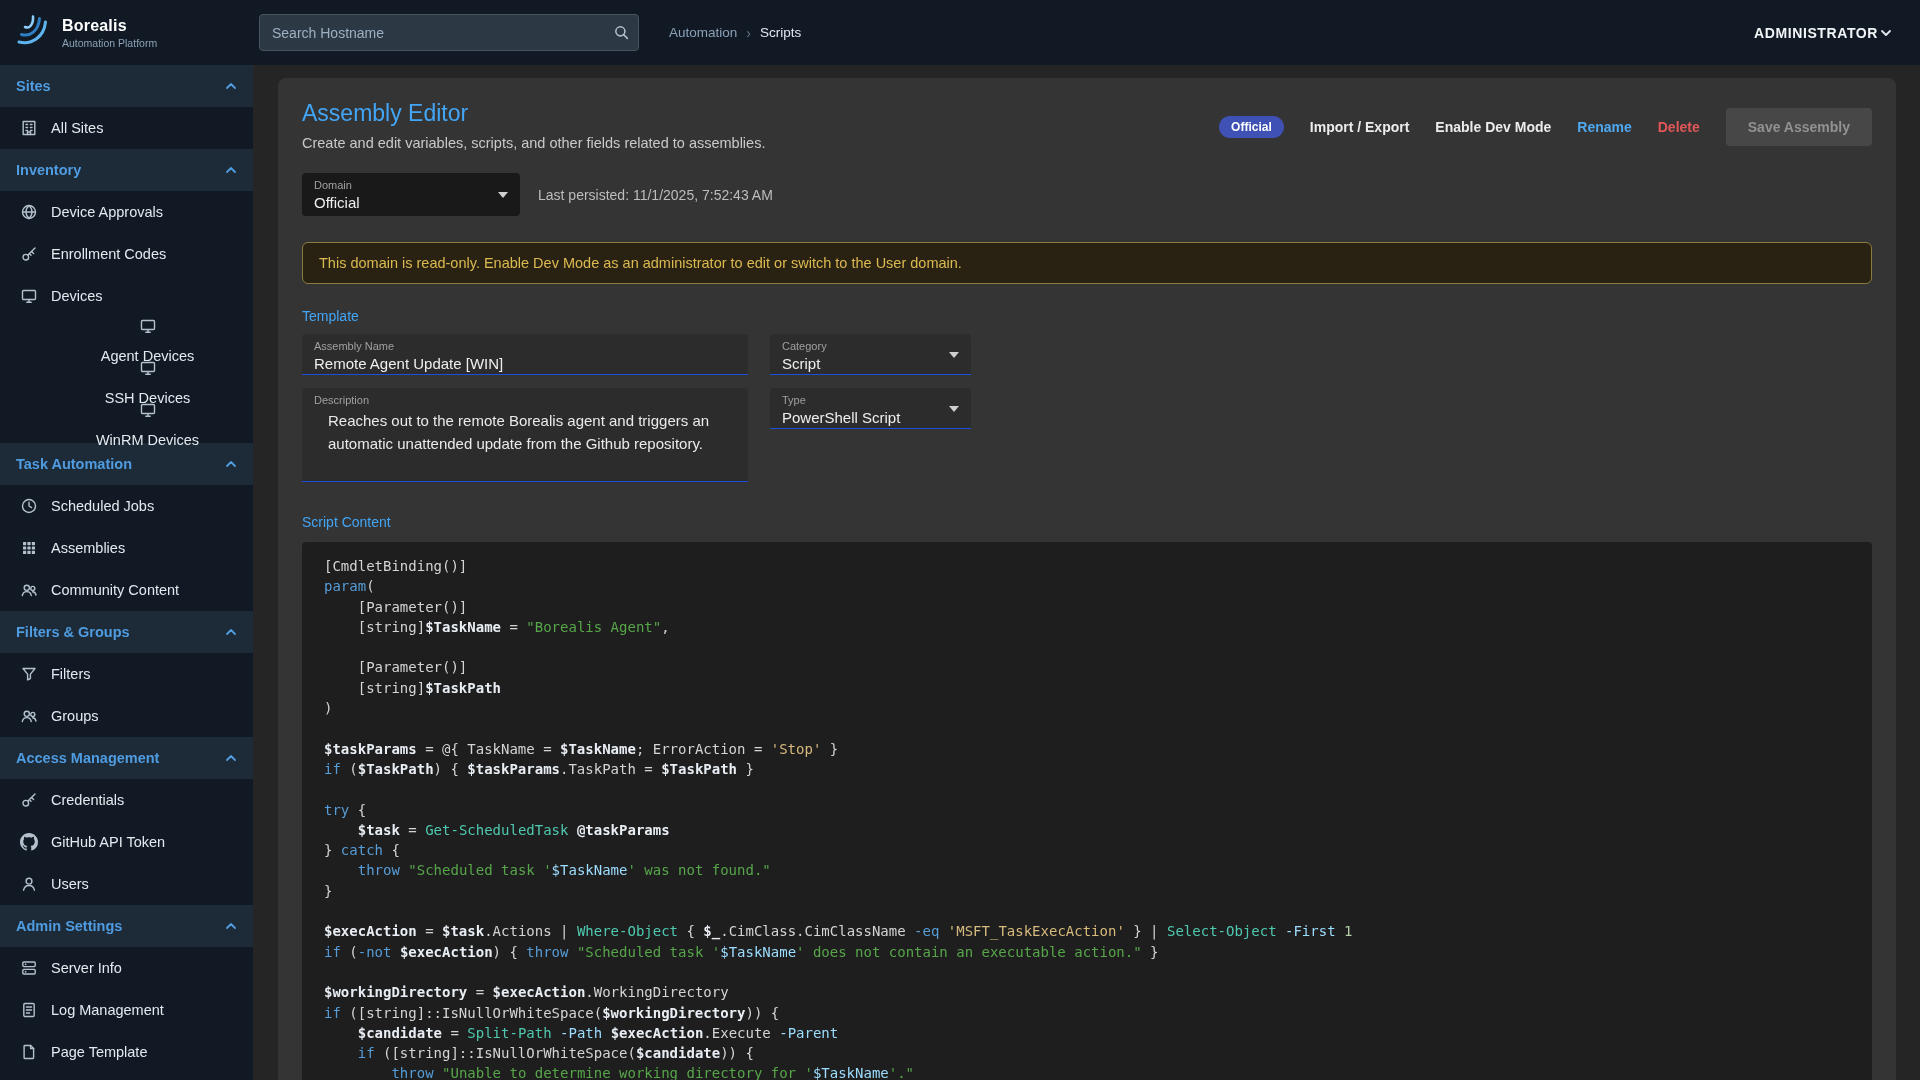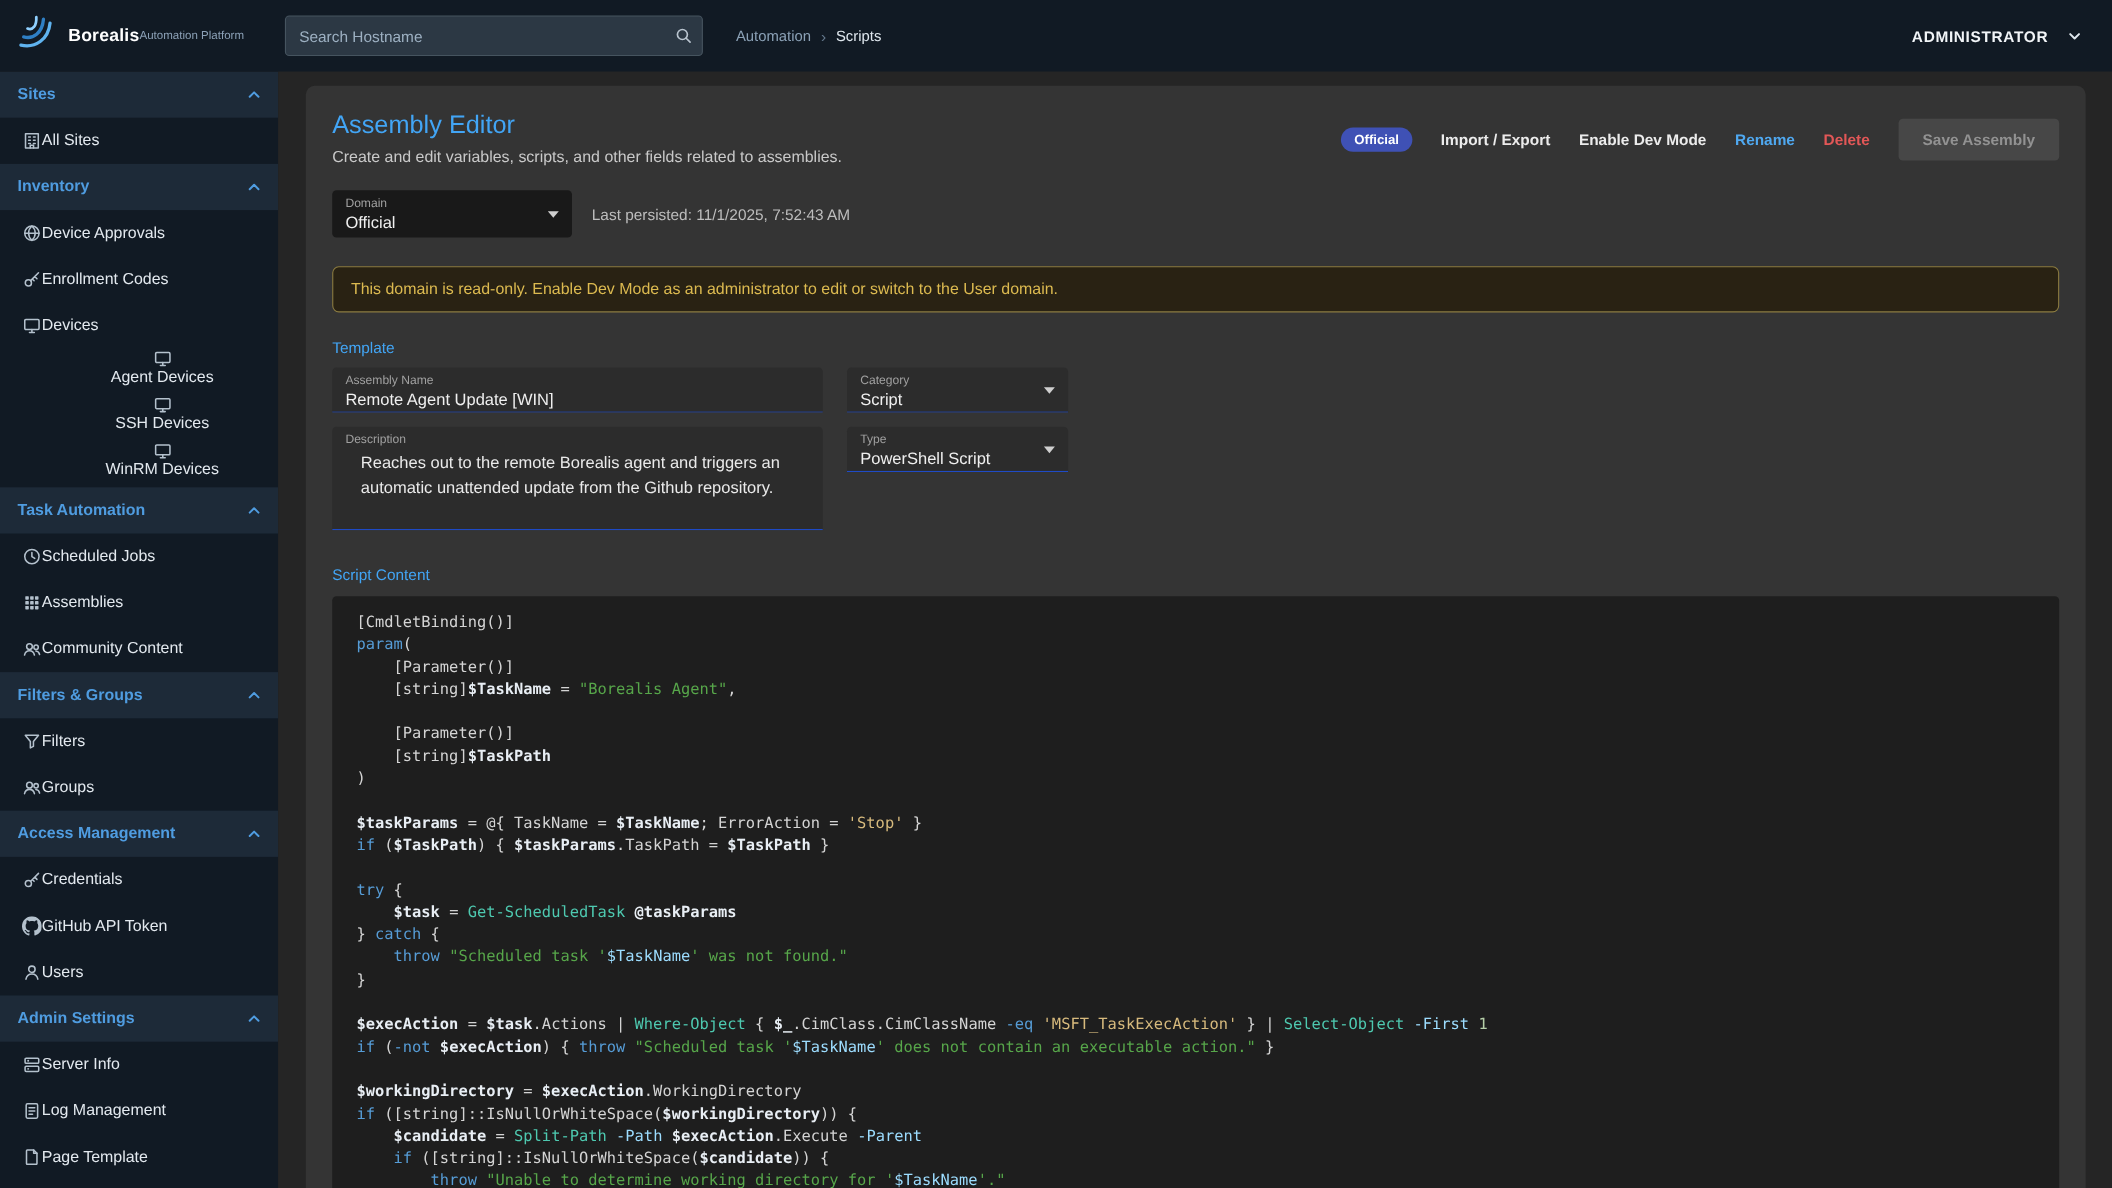--- a/index.html
+++ b/index.html
@@ -4,43 +4,43 @@
 <style>
   * { box-sizing: border-box; }
   body { margin:0; width:1920px; height:1080px; overflow:hidden; background:#252525;
          font-family:"Liberation Sans", sans-serif; }
   .page { position:relative; width:1920px; height:1080px; overflow:hidden; }
 
   
   .topbar { position:absolute; top:0; left:0; width:100%; height:65px; background:#111a24;
             display:flex; align-items:center; z-index:5; }
   .brand { width:253px; min-width:253px; display:flex; align-items:center; gap:10px; padding-left:12px; cursor:pointer; }
-  .brand-text { display:flex; }
+  .brand-text { display:flex; flex-direction:column; }
   .brand-name { font-size:16px; font-weight:700; color:#ffffff; letter-spacing:.2px; }
   .brand-sub { font-size:10.5px; color:#8ba0b6; margin-top:2px; }
   .search { position:relative; margin-left:6px; }
   .search-input { width:380px; height:37px; background:#2c3844; border:1px solid #46545f; border-radius:4px;
                   color:#e2e9ef; font-size:14px; padding:0 36px 0 12px; font-family:inherit; outline:none; }
   .search-input::placeholder { color:#9db0c2; }
   .search-icon { position:absolute; right:9px; top:10px; display:flex; }
   .breadcrumb { display:flex; align-items:center; margin-left:30px; font-size:13.5px; }
   .bc-parent { color:#8ba1b6; cursor:pointer; }
   .bc-sep { color:#64788c; margin:0 9px; font-size:14px; }
   .bc-current { color:#dfe7ee; cursor:pointer; }
-  .user-menu { margin-left:auto; margin-right:26px; display:flex; align-items:center; gap:16px;
+  .user-menu { margin-left:auto; margin-right:26px; display:flex; align-items:center; gap:0;
                color:#f2f5f8; font-size:14px; font-weight:700; letter-spacing:.6px; cursor:pointer; }
   .chev-down { display:flex; color:#dfe7ee; }
 
   
   .sidebar { position:absolute; top:65px; left:0; width:253px; height:1079px; background:#111a24; overflow:hidden; }
   .sb-section { height:42px; background:#1d2a38; display:flex; align-items:center; justify-content:space-between;
                 padding:0 14px 0 16px; cursor:pointer; }
   .sb-sec-label { color:#4f9ce0; font-size:14.5px; font-weight:700; }
   .sb-chev { color:#4f9ce0; display:flex; }
-  .sb-item { height:42px; display:flex; align-items:center; padding-left:20px; cursor:pointer; color:#e3e9ef; }
+  .sb-item { height:42px; display:flex; align-items:center; gap:13px; padding-left:20px; cursor:pointer; color:#e3e9ef; }
   .sb-item.indent { padding-left:42px;flex-direction:column; }
   .sb-icon { color:#b4c1cd; display:flex; width:18px; height:18px; }
   .sb-label { font-size:14.5px; }
   .sidebar-accent { position:absolute; left:0; bottom:0; width:100%; height:7px; background:#3f51b5; }
 
   
   .main { position:absolute; left:253px; top:65px; right:0; bottom:0; background:#252525; overflow:hidden; }
   .card { margin:13px 24px 0 25px; background:#343434; border-radius:8px; padding:22px 24px 40px; min-height:1100px; }
   .card-head { display:flex; justify-content:space-between; align-items:flex-start; }
   .page-title { margin:0; font-size:23px; font-weight:500; color:#42a5f5; }

